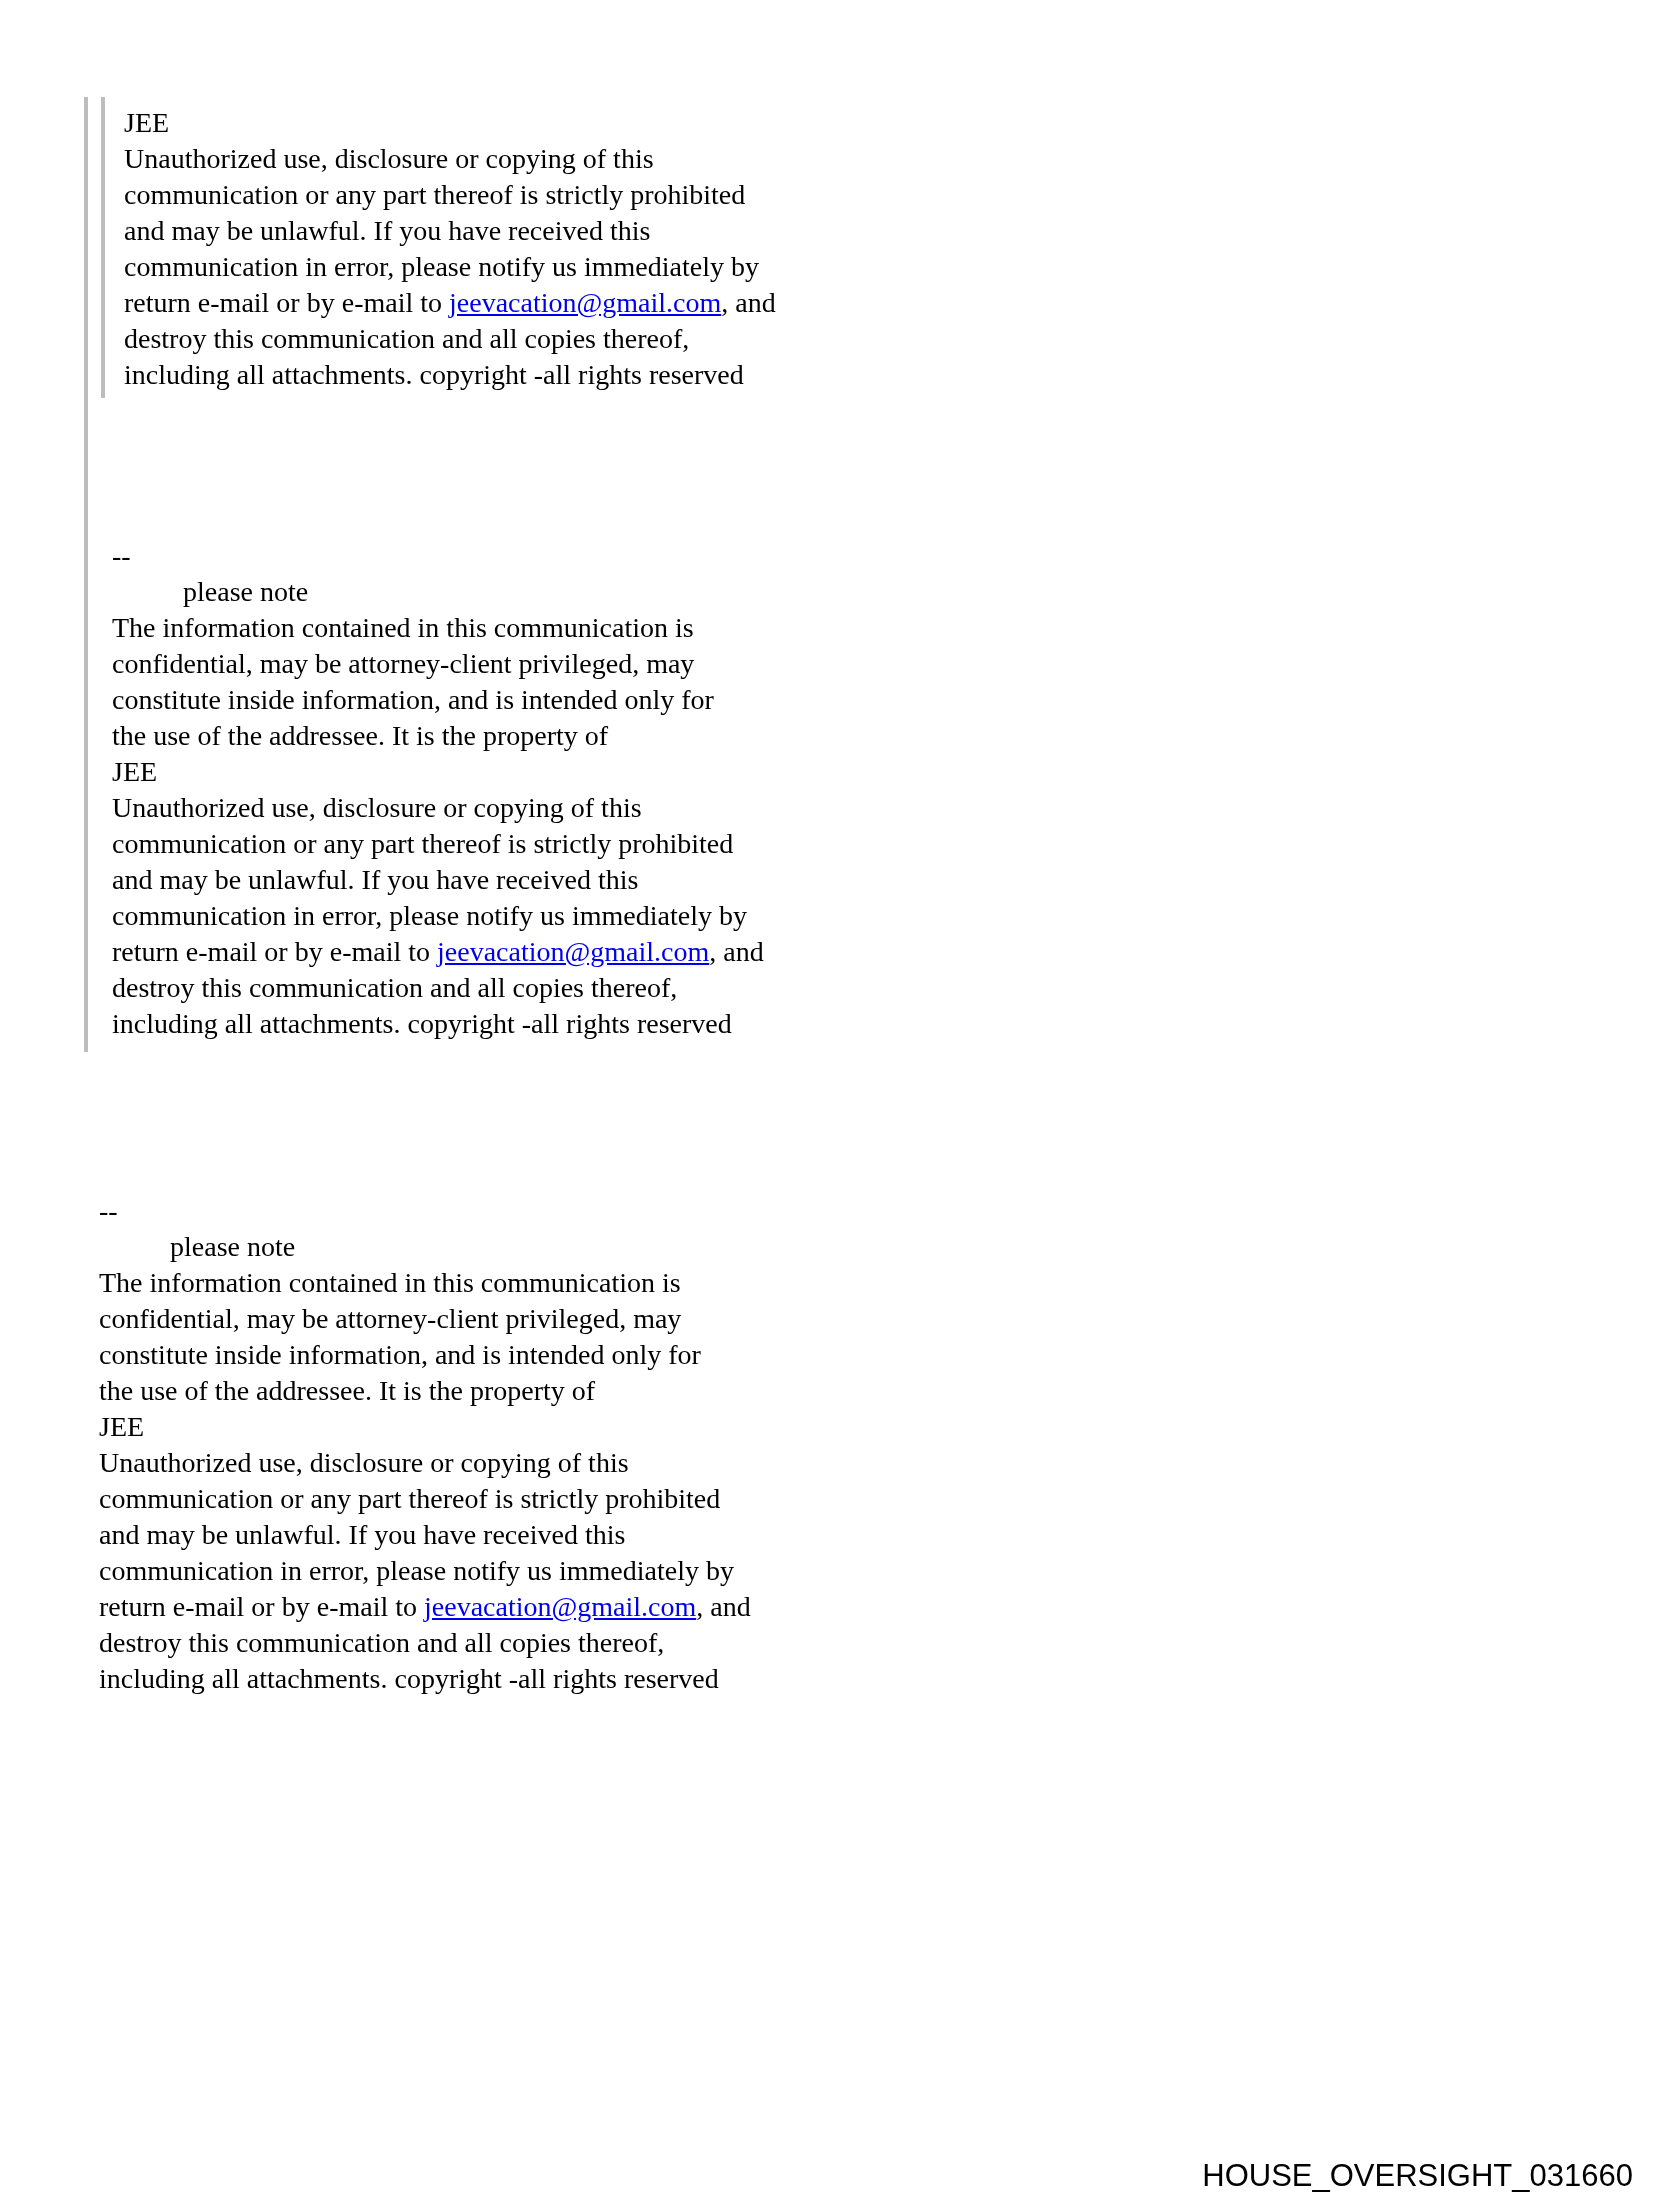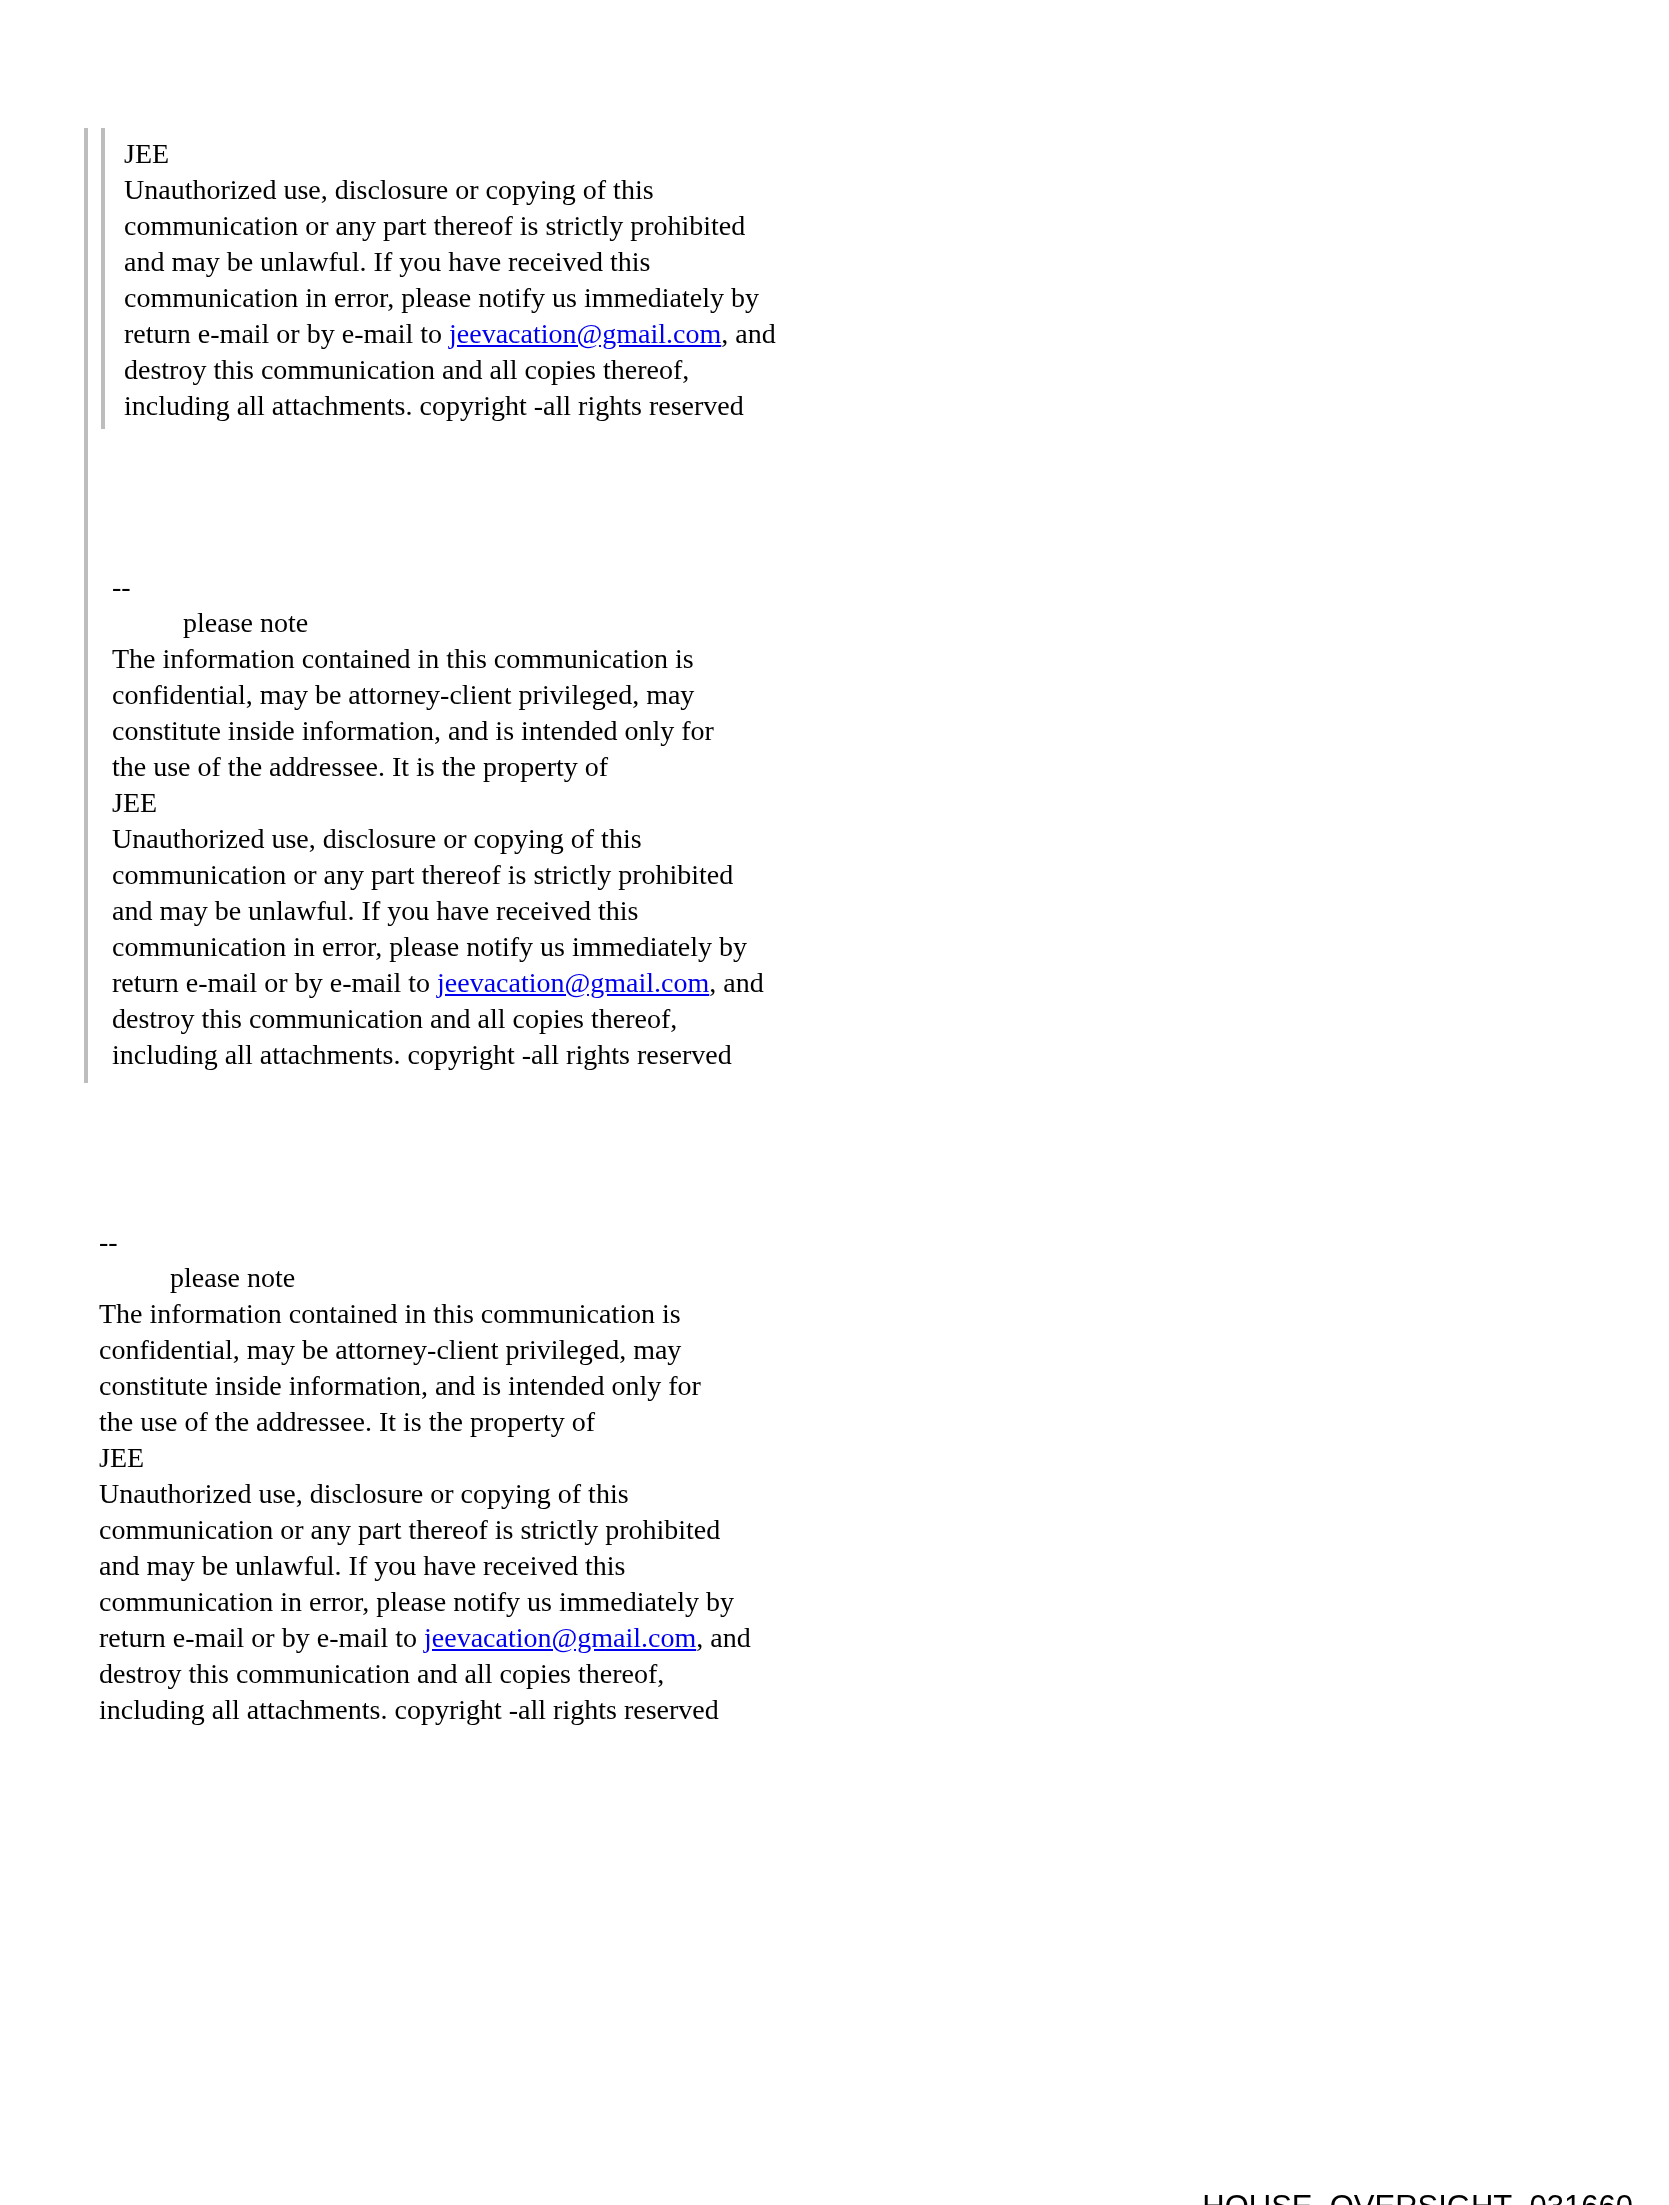--- a/index.html
+++ b/index.html
@@ -9,21 +9,20 @@
     --bg:#ffffff;
   }
   *{margin:0;padding:0;box-sizing:border-box;}
   html,body{width:1669px;height:2205px;background:var(--bg);overflow:hidden;}
   main.page{
     position:relative;
     width:1669px;height:1953px;
     background:var(--bg);
     font-family:"Liberation Serif","DejaVu Serif",serif;
     color:var(--text);
-    margin-top:31px;
   }
   .quote-bar{
     position:absolute;
     width:3.9px;
     background:var(--bar);
   }
   .quote-bar.outer{left:84px;top:97px;height:955px;}
   .quote-bar.inner{left:101px;top:97px;height:301px;}
   .block{
     position:absolute;

